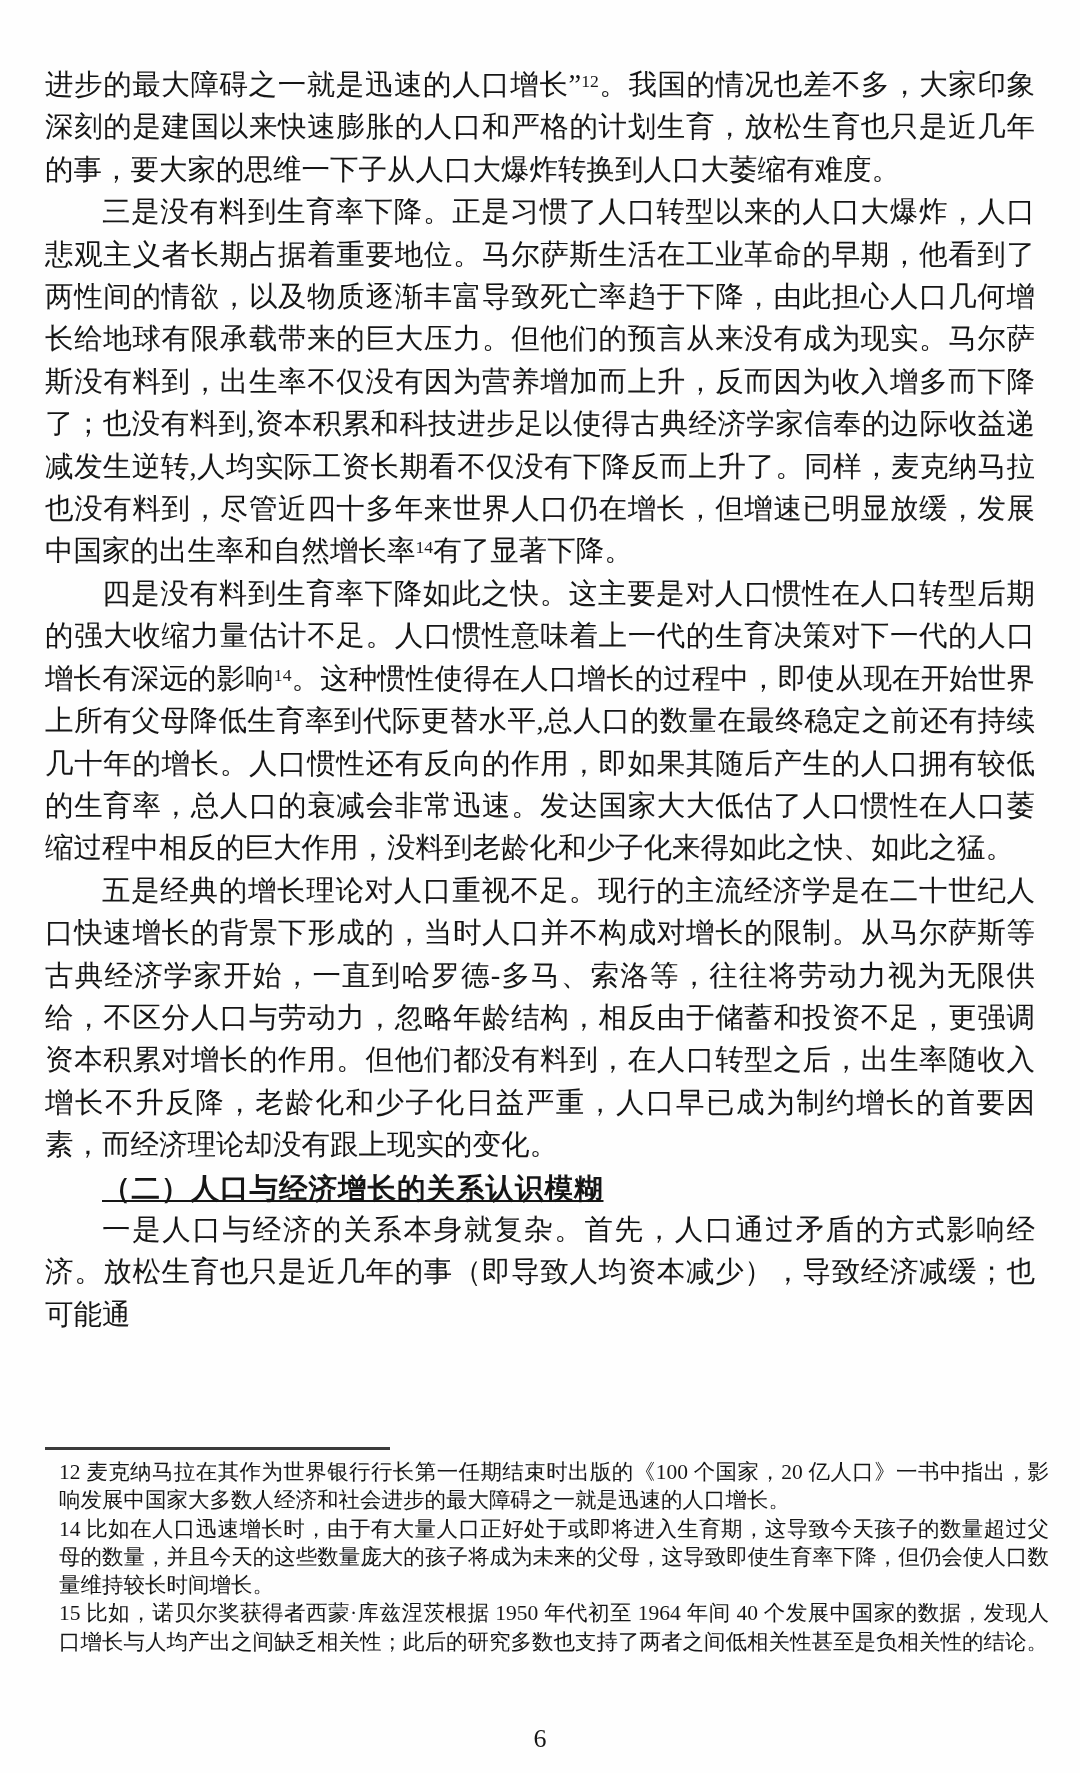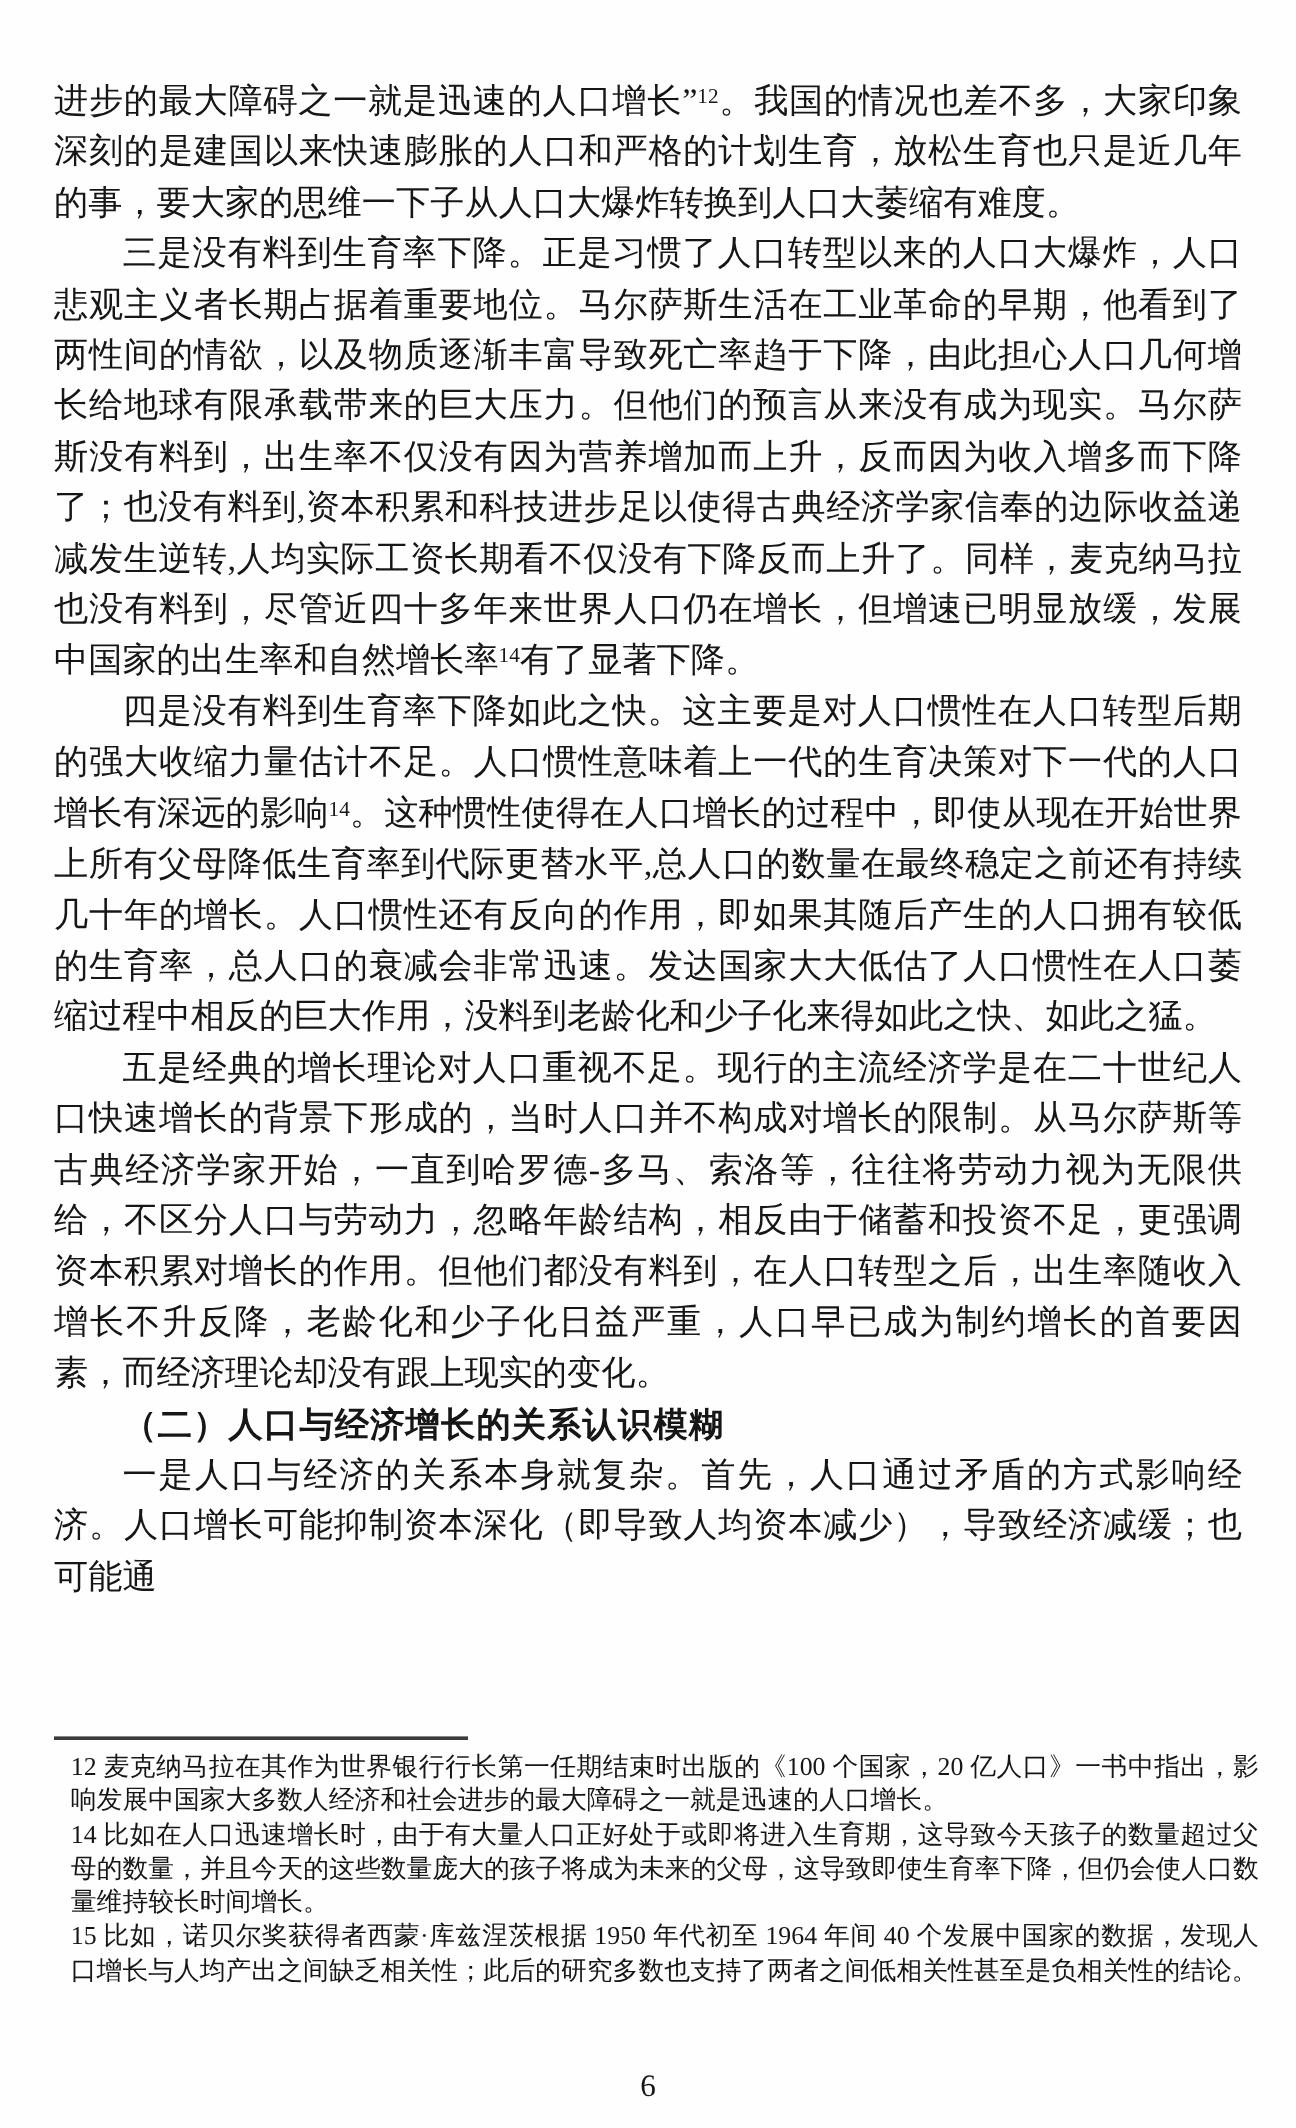--- a/index.html
+++ b/index.html
@@ -23,20 +23,21 @@
     text-justify: inter-ideograph;
   }
   .para { margin: 0; text-indent: 2em; }
   .para.no-indent { text-indent: 0; }
   .heading {
     margin: 0;
     font-weight: 700;
     text-indent: 2em;
     font-family: "Liberation Sans", "DejaVu Sans", sans-serif;
     letter-spacing: 1px;
+    text-decoration: underline;
   }
   sup.fnref {
     font-size: 0.62em;
     line-height: 0;
     vertical-align: 0.42em;
   }
   .fn-sep {
     position: absolute;
     left: 45px;
     top: 1447px;
@@ -67,21 +68,21 @@
 </head>
 <body>
 
 <div class="page">
   <div class="content">
       <div class="para no-indent">进步的最大障碍之一就是迅速的人口增长”<sup class="fnref">12</sup>。我国的情况也差不多，大家印象深刻的是建国以来快速膨胀的人口和严格的计划生育，放松生育也只是近几年的事，要大家的思维一下子从人口大爆炸转换到人口大萎缩有难度。</div>
       <div class="para">三是没有料到生育率下降。正是习惯了人口转型以来的人口大爆炸，人口悲观主义者长期占据着重要地位。马尔萨斯生活在工业革命的早期，他看到了两性间的情欲，以及物质逐渐丰富导致死亡率趋于下降，由此担心人口几何增长给地球有限承载带来的巨大压力。但他们的预言从来没有成为现实。马尔萨斯没有料到，出生率不仅没有因为营养增加而上升，反而因为收入增多而下降了；也没有料到,资本积累和科技进步足以使得古典经济学家信奉的边际收益递减发生逆转,人均实际工资长期看不仅没有下降反而上升了。同样，麦克纳马拉也没有料到，尽管近四十多年来世界人口仍在增长，但增速已明显放缓，发展中国家的出生率和自然增长率<sup class="fnref">14</sup>有了显著下降。</div>
       <div class="para">四是没有料到生育率下降如此之快。这主要是对人口惯性在人口转型后期的强大收缩力量估计不足。人口惯性意味着上一代的生育决策对下一代的人口增长有深远的影响<sup class="fnref">14</sup>。这种惯性使得在人口增长的过程中，即使从现在开始世界上所有父母降低生育率到代际更替水平,总人口的数量在最终稳定之前还有持续几十年的增长。人口惯性还有反向的作用，即如果其随后产生的人口拥有较低的生育率，总人口的衰减会非常迅速。发达国家大大低估了人口惯性在人口萎缩过程中相反的巨大作用，没料到老龄化和少子化来得如此之快、如此之猛。</div>
       <div class="para">五是经典的增长理论对人口重视不足。现行的主流经济学是在二十世纪人口快速增长的背景下形成的，当时人口并不构成对增长的限制。从马尔萨斯等古典经济学家开始，一直到哈罗德-多马、索洛等，往往将劳动力视为无限供给，不区分人口与劳动力，忽略年龄结构，相反由于储蓄和投资不足，更强调资本积累对增长的作用。但他们都没有料到，在人口转型之后，出生率随收入增长不升反降，老龄化和少子化日益严重，人口早已成为制约增长的首要因素，而经济理论却没有跟上现实的变化。</div>
       <div class="heading">（二）人口与经济增长的关系认识模糊</div>
-      <div class="para">一是人口与经济的关系本身就复杂。首先，人口通过矛盾的方式影响经济。人口增长可能抑制资本深化（即导致人均资本减少），导致经济减缓；也可能通</div>
+      <div class="para">一是人口与经济的关系本身就复杂。首先，人口通过矛盾的方式影响经济。放松生育也只是近几年的事（即导致人均资本减少），导致经济减缓；也可能通</div>
     </div>
   <div class="fn-sep"></div>
   <div class="footnotes">
       <div class="footnote">12 麦克纳马拉在其作为世界银行行长第一任期结束时出版的《100 个国家，20 亿人口》一书中指出，影响发展中国家大多数人经济和社会进步的最大障碍之一就是迅速的人口增长。</div>
       <div class="footnote">14 比如在人口迅速增长时，由于有大量人口正好处于或即将进入生育期，这导致今天孩子的数量超过父母的数量，并且今天的这些数量庞大的孩子将成为未来的父母，这导致即使生育率下降，但仍会使人口数量维持较长时间增长。</div>
       <div class="footnote">15 比如，诺贝尔奖获得者西蒙·库兹涅茨根据 1950 年代初至 1964 年间 40 个发展中国家的数据，发现人口增长与人均产出之间缺乏相关性；此后的研究多数也支持了两者之间低相关性甚至是负相关性的结论。</div>
     </div>
   <div class="page-num">6</div>
 </div>
 

